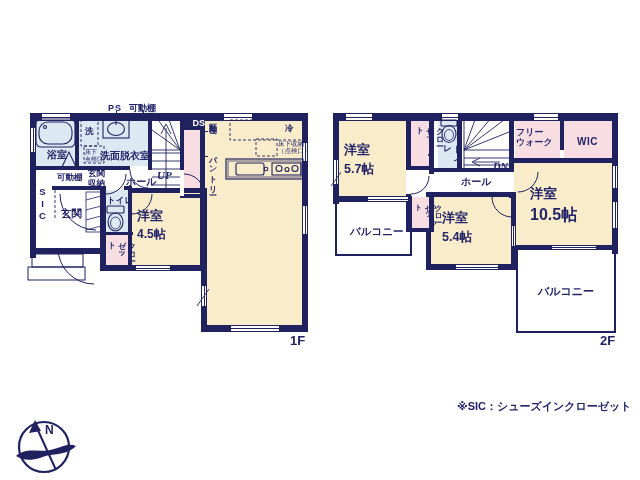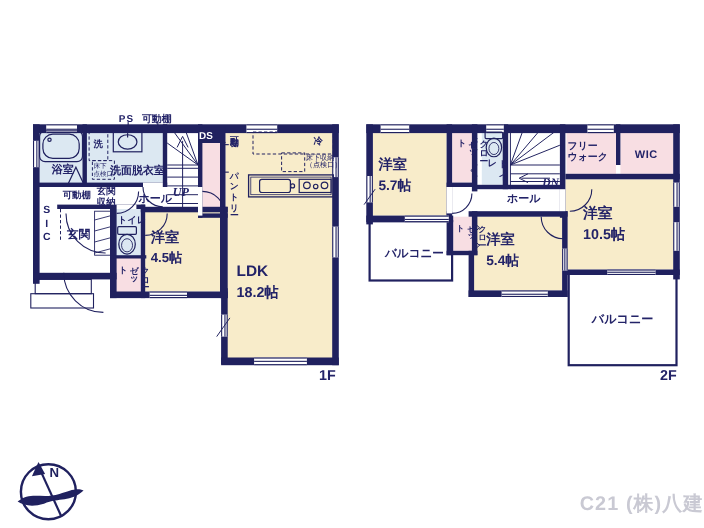--- a/index.html
+++ b/index.html
@@ -13,21 +13,21 @@
   .winh:after{content:"";position:absolute;left:0;right:0;top:50%;height:1px;margin-top:-0.5px;background:#20215f}
   .winv{position:absolute;background:#fff;border-left:1.4px solid #20215f;border-right:1.4px solid #20215f}
   .winv:after{content:"";position:absolute;top:0;bottom:0;left:50%;width:1px;margin-left:-0.5px;background:#20215f}
   .gap{position:absolute;background:#fff}
   .lbl{position:absolute;color:#232368;font-weight:600;white-space:nowrap;line-height:1.15}
   .vl{position:absolute;writing-mode:vertical-rl;text-orientation:upright;color:#232368;
       font-weight:600;letter-spacing:1px;line-height:10px}
   .serif{font-family:"Liberation Serif","DejaVu Serif",serif;font-style:italic;font-weight:700}
   .ctr{}
   .ds{position:absolute;background:#20215f;color:#fff;font-size:9px;font-weight:700;
-      display:flex;align-items:center;justify-content:flex-start}
+      display:flex;align-items:center;justify-content:flex-end}
   .ldr{position:absolute;background:#20215f}
   svg{position:absolute;left:0;top:0}
   .wm{position:absolute;color:#c9c9d3;font-weight:700;letter-spacing:1px}
 </style>
 </head>
 <body>
 
 <div class="stage">
 
   <div class="room" style="left:33px;top:117px;width:44px;height:51px;background:#dce8f2"></div>
@@ -228,24 +228,20 @@
   <div class="lbl" style="left:126px;top:176px;font-size:10px">ホール</div>
   <div class="lbl serif" style="left:157px;top:169px;font-size:11px">UP</div>
   <div class="vl" style="left:37px;top:186px;height:36px;font-size:9.5px">SIC</div>
   <div class="lbl" style="left:61px;top:207px;font-size:10.5px">玄関</div>
   <div class="lbl" style="left:107px;top:196px;font-size:8.5px">トイレ</div>
   <div class="vl" style="left:106px;top:236px;height:28px;font-size:8px">クローゼット</div>
   <div class="lbl ctr" style="left:137px;top:209px;width:60px;font-size:13px">
     <div>洋室</div>
     <div style="font-size:12px;margin-top:4px">4.5帖</div>
   </div>
-  <div class="lbl ctr" style="left:215px;top:238px;width:72px;font-size:14px">
-    <div>LDK</div>
-    <div style="font-size:13px;margin-top:5px">18.2帖</div>
-  </div>
   <div class="vl" style="left:207px;top:117px;height:30px;font-size:8px">可動棚</div>
   <div class="vl" style="left:207px;top:150px;height:48px;font-size:8px">パントリー</div>
   <i class="ldr" style="left:203px;top:131px;width:5px;height:1px"></i>
   <i class="ldr" style="left:203px;top:156px;width:5px;height:1px"></i>
   <div class="lbl" style="left:285px;top:124px;font-size:8.5px">冷</div>
   <div class="lbl" style="left:278px;top:140px;font-size:6.5px;font-weight:500">
     <div>床下収納</div>
     <div>（点検口）</div>
   </div>
   <div class="lbl" style="left:290px;top:334px;font-size:13px">1F</div>
@@ -258,32 +254,32 @@
   <div class="vl" style="left:443px;top:139px;height:30px;font-size:8.5px">トイレ</div>
   <div class="lbl serif" style="left:493px;top:161px;font-size:10.5px">DN</div>
   <div class="lbl" style="left:461px;top:176px;font-size:10px">ホール</div>
   <div class="lbl ctr" style="left:516px;top:127px;width:44px;font-size:9px">
     <div>フリー</div>
     <div>ウォーク</div>
   </div>
   <div class="lbl" style="left:577px;top:136px;font-size:10px;letter-spacing:0.5px">WIC</div>
   <div class="lbl ctr" style="left:530px;top:186px;width:68px;font-size:13.5px">
     <div>洋室</div>
-    <div style="font-size:13px;margin-top:4px">10.5帖</div>
+    <div style="font-size:16px;margin-top:4px">10.5帖</div>
   </div>
   <div class="lbl ctr" style="left:442px;top:211px;width:60px;font-size:13px">
     <div>洋室</div>
     <div style="font-size:12.5px;margin-top:4px">5.4帖</div>
   </div>
   <div class="vl" style="left:413px;top:199px;height:26px;font-size:7.5px">クローゼット</div>
   <div class="lbl" style="left:350px;top:225px;font-size:10.5px">バルコニー</div>
   <div class="lbl" style="left:538px;top:285px;font-size:11px">バルコニー</div>
   <div class="lbl" style="left:600px;top:334px;font-size:13px">2F</div>
 
-  <div class="wm" style="left:527px;top:446px;font-size:18px">C21 (株)八建</div>
+  <div class="lbl" style="left:457px;top:400px;font-size:11px">※SIC：シューズインクローゼット</div>
 
   <svg width="64" height="64" viewBox="0 0 64 64" style="left:14px;top:416px">
     <circle cx="30" cy="31" r="25" fill="none" stroke="#20215f" stroke-width="2.2"></circle>
     <path d="M42 54 L22 10" stroke="#20215f" stroke-width="2" fill="none"></path>
     <path d="M15 17 L21 4 L27 15 Z" fill="#20215f" stroke="none"></path>
     <path d="M2 40 C14 30 24 38 40 33 C50 30 56 27 62 30 C50 41 40 36 26 42 C16 45 8 44 2 40 Z" fill="#20215f" stroke="none"></path>
     <text x="31" y="18" font-size="12" font-weight="bold" fill="#20215f" stroke="none" font-family="Liberation Sans, sans-serif">N</text>
   </svg>
 
 </div>

